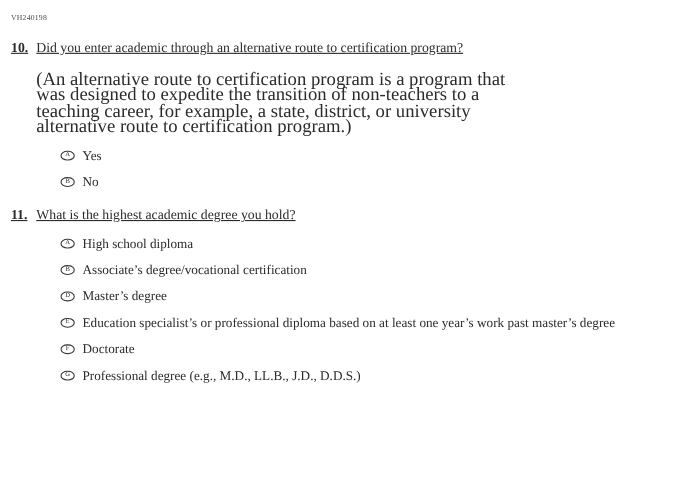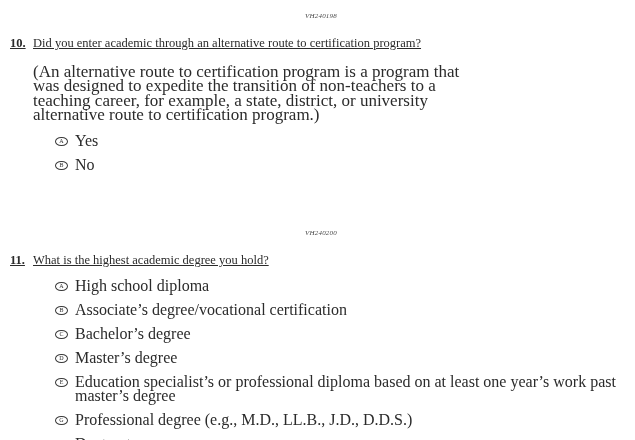--- a/index.html
+++ b/index.html
@@ -9,26 +9,25 @@
     width: 635px;
     height: 440px;
     background: #ffffff;
     font-family: "Liberation Serif", serif;
     color: #2b2b2b;
     overflow: hidden;
     padding-left: 10px;
     padding-right: 3px;
   }
   .code-row {
-    text-align: center;
+    text-align: left;
     font-size: 7px;
     line-height: 8px;
     color: #4a4a4a;
     letter-spacing: 0.2px;
-    font-style: italic;
   }
   .code-row.first { padding-top: 12px; }
   .code-row.second { margin-top: 57px; }
   .q-row {
     display: flex;
     margin-top: 16px;
     font-size: 12.5px;
     line-height: 14px;
     text-decoration: underline;
   }
@@ -63,21 +62,21 @@
     display: flex;
     align-items: center;
     justify-content: center;
     font-size: 6px;
     line-height: 6px;
     color: #2b2b2b;
     margin-top: 2.5px;
     margin-right: 7px;
   }
   .option-label {
-    font-size: 16px;
+    font-size: 12px;
     line-height: 14px;
     max-width: 545px;
   }
 </style>
 </head>
 <body>
 
 <div class="page">
 
   <div class="code-row first">VH240198</div>
@@ -93,51 +92,46 @@
     <div class="option-row">
       <span class="bubble">A</span>
       <span class="option-label">Yes</span>
     </div>
     <div class="option-row">
       <span class="bubble">B</span>
       <span class="option-label">No</span>
     </div>
   </div>
 
-  <div class="code-row second">VH240200</div>
 
   <div class="q-row">
     <span class="q-num">11.</span>
     <span class="q-text">What is the highest academic degree you hold?</span>
   </div>
 
   <div class="options">
     <div class="option-row">
       <span class="bubble">A</span>
       <span class="option-label">High school diploma</span>
     </div>
     <div class="option-row">
       <span class="bubble">B</span>
       <span class="option-label">Associate’s degree/vocational certification</span>
     </div>
     <div class="option-row">
-      <span class="bubble">C</span>
-      <span class="option-label">Bachelor’s degree</span>
-    </div>
-    <div class="option-row">
       <span class="bubble">D</span>
       <span class="option-label">Master’s degree</span>
     </div>
     <div class="option-row">
       <span class="bubble">E</span>
       <span class="option-label">Education specialist’s or professional diploma based on at least one year’s work past master’s degree</span>
     </div>
     <div class="option-row">
+      <span class="bubble">F</span>
+      <span class="option-label">Doctorate</span>
+    </div>
+    <div class="option-row">
       <span class="bubble">G</span>
       <span class="option-label">Professional degree (e.g., M.D., LL.B., J.D., D.D.S.)</span>
-    </div>
-    <div class="option-row">
-      <span class="bubble">F</span>
-      <span class="option-label">Doctorate</span>
     </div>
   </div>
 
 </div>
 
 </body></html>

